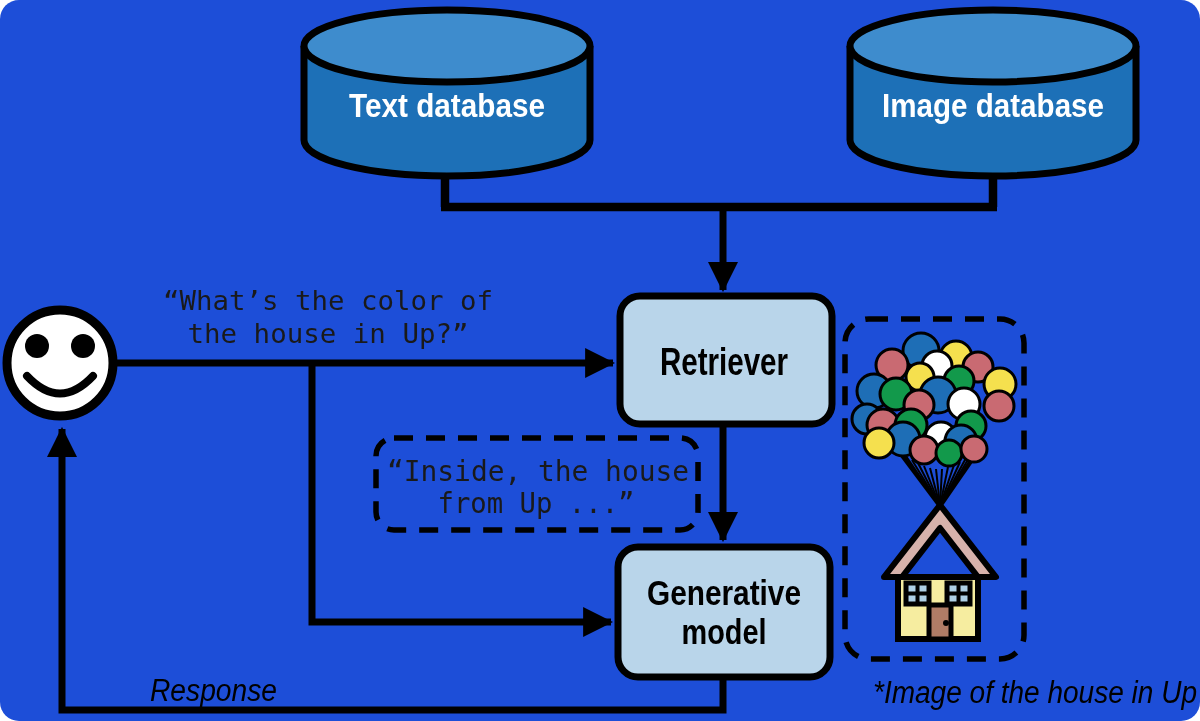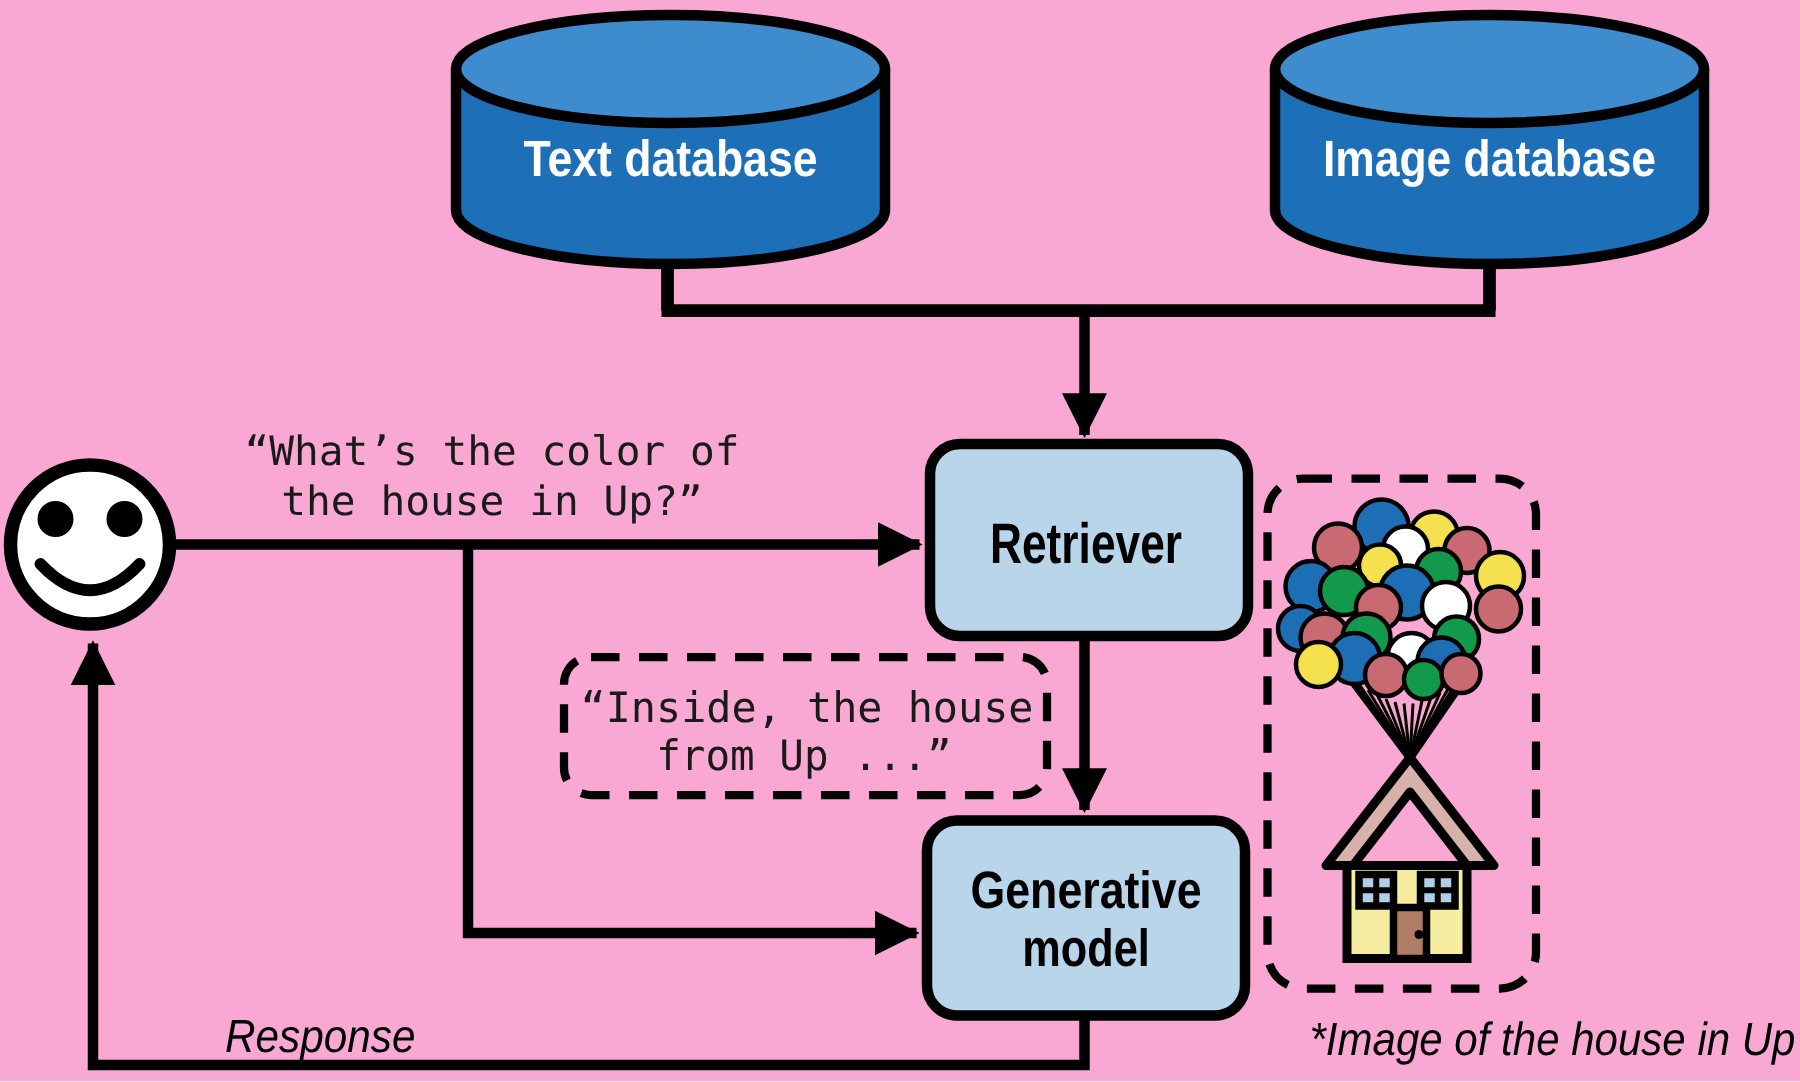--- a/index.html
+++ b/index.html
@@ -1,17 +1,17 @@
 <!DOCTYPE html>
 <html><head>
 <meta charset="utf-8">
 <style>
   html,body{margin:0;padding:0;background:#ffffff;}
-  .page{position:relative;width:1200px;height:721px;background:#f9a8d4;overflow:hidden;
-        font-family:"Liberation Sans",sans-serif;}
+  .page{position:relative;width:1200px;height:721px;background:#1d4ed8;overflow:hidden;
+        font-family:"Liberation Sans",sans-serif;border-radius:19px;}
   svg{display:block;}
   text{fill:#000;}
   .node-label{font-family:"Liberation Sans",sans-serif;font-weight:700;font-size:38px;}
   .gen-label{font-family:"Liberation Sans",sans-serif;font-weight:700;font-size:35px;}
   .db-label{font-family:"Liberation Sans",sans-serif;font-weight:700;font-size:34px;fill:#ffffff;}
   .mono-label{font-family:"DejaVu Sans Mono","Liberation Mono",monospace;font-size:27px;fill:#1a1a1a;}
   .mono-label2{font-family:"DejaVu Sans Mono","Liberation Mono",monospace;font-size:28px;fill:#1a1a1a;}
   .italic-label{font-family:"Liberation Sans",sans-serif;font-style:italic;font-weight:500;font-size:31px;}
   .flow{stroke:#000;stroke-width:7;fill:none;}
   .flow-thick{stroke:#000;stroke-width:8.5;fill:none;}

